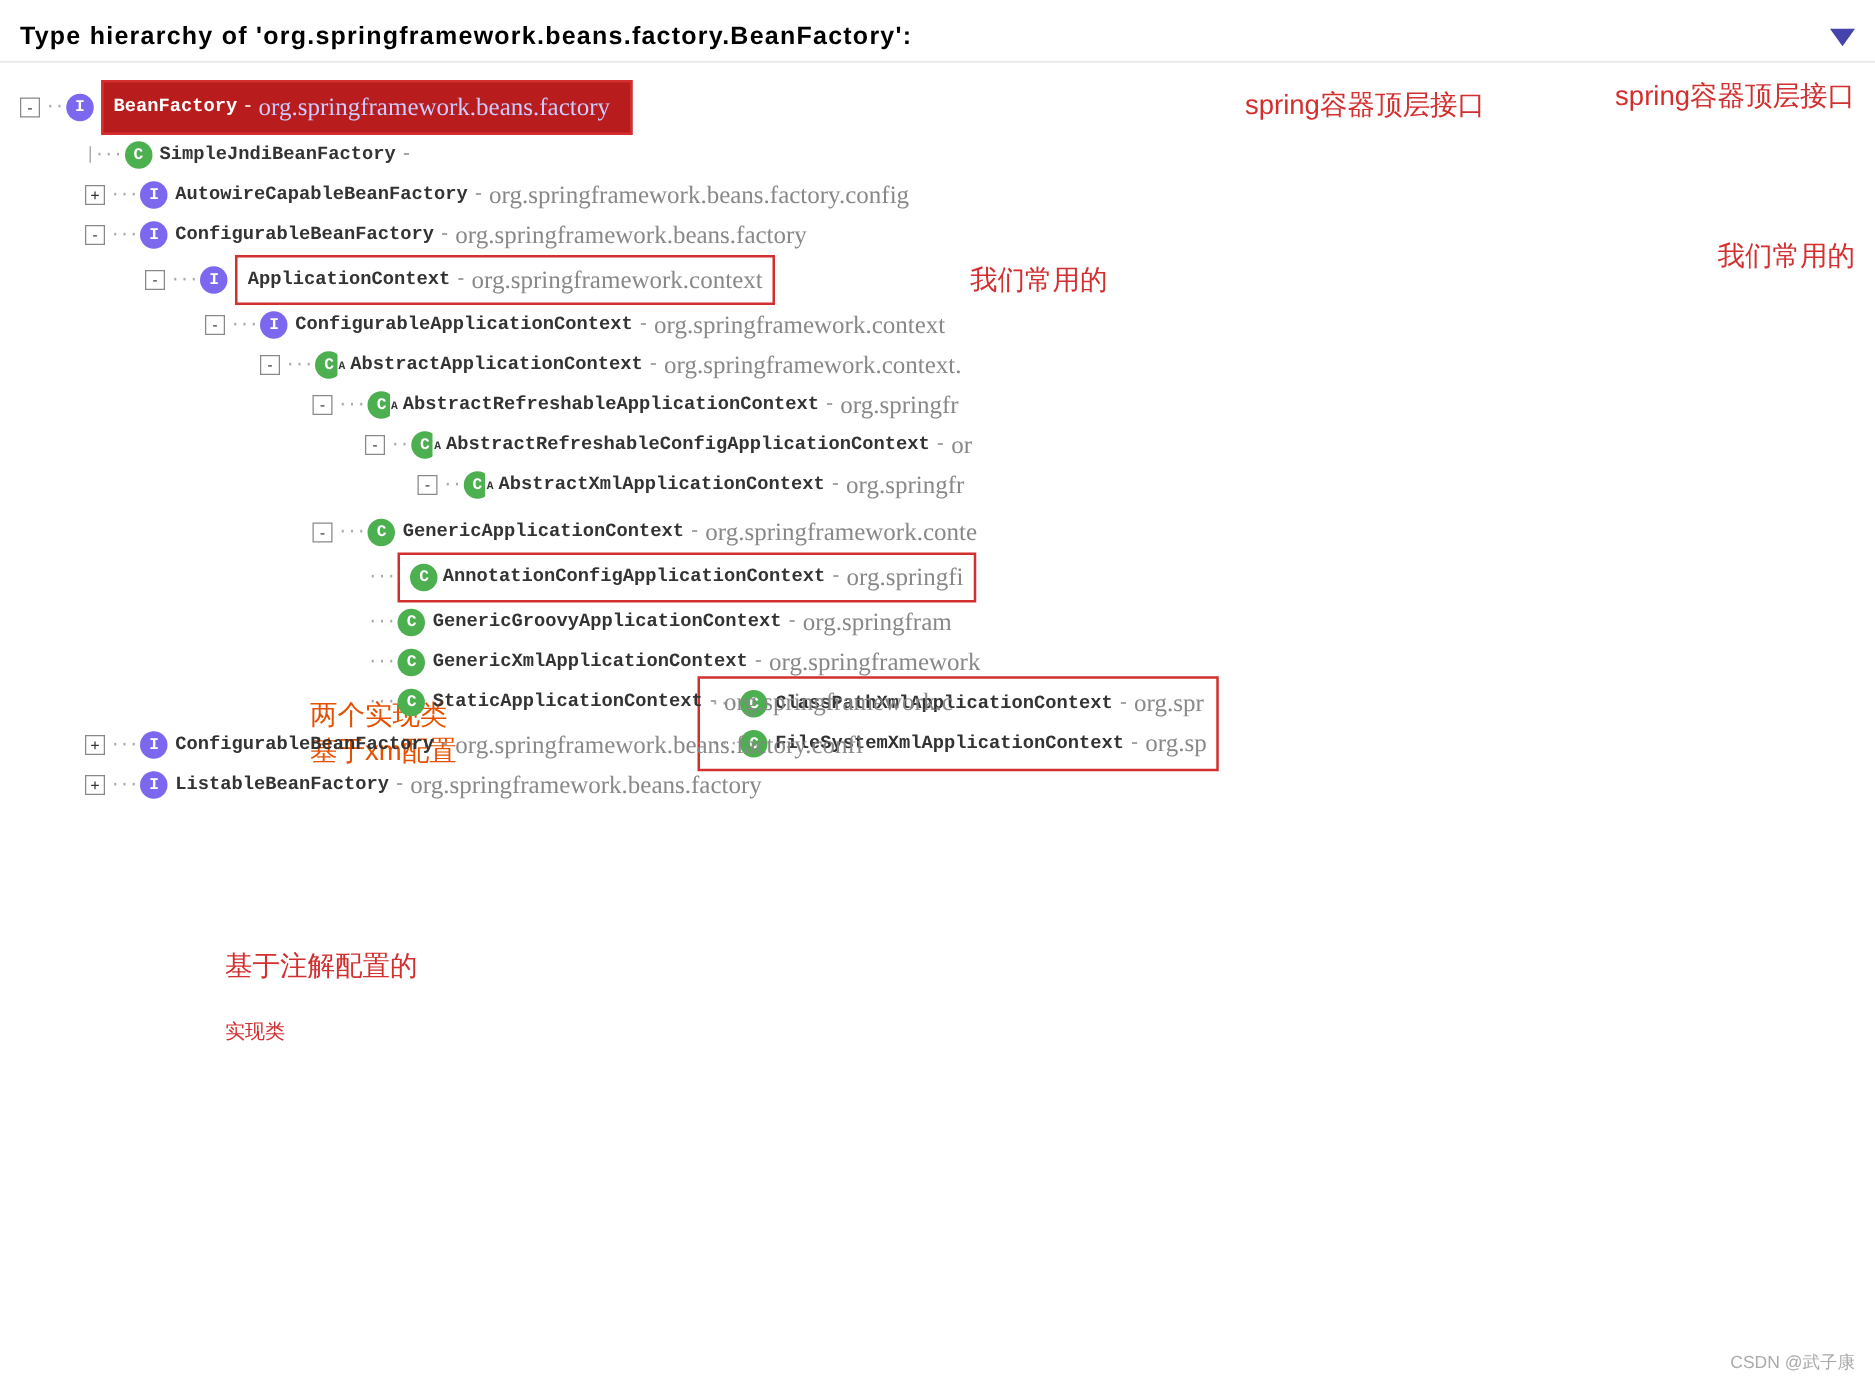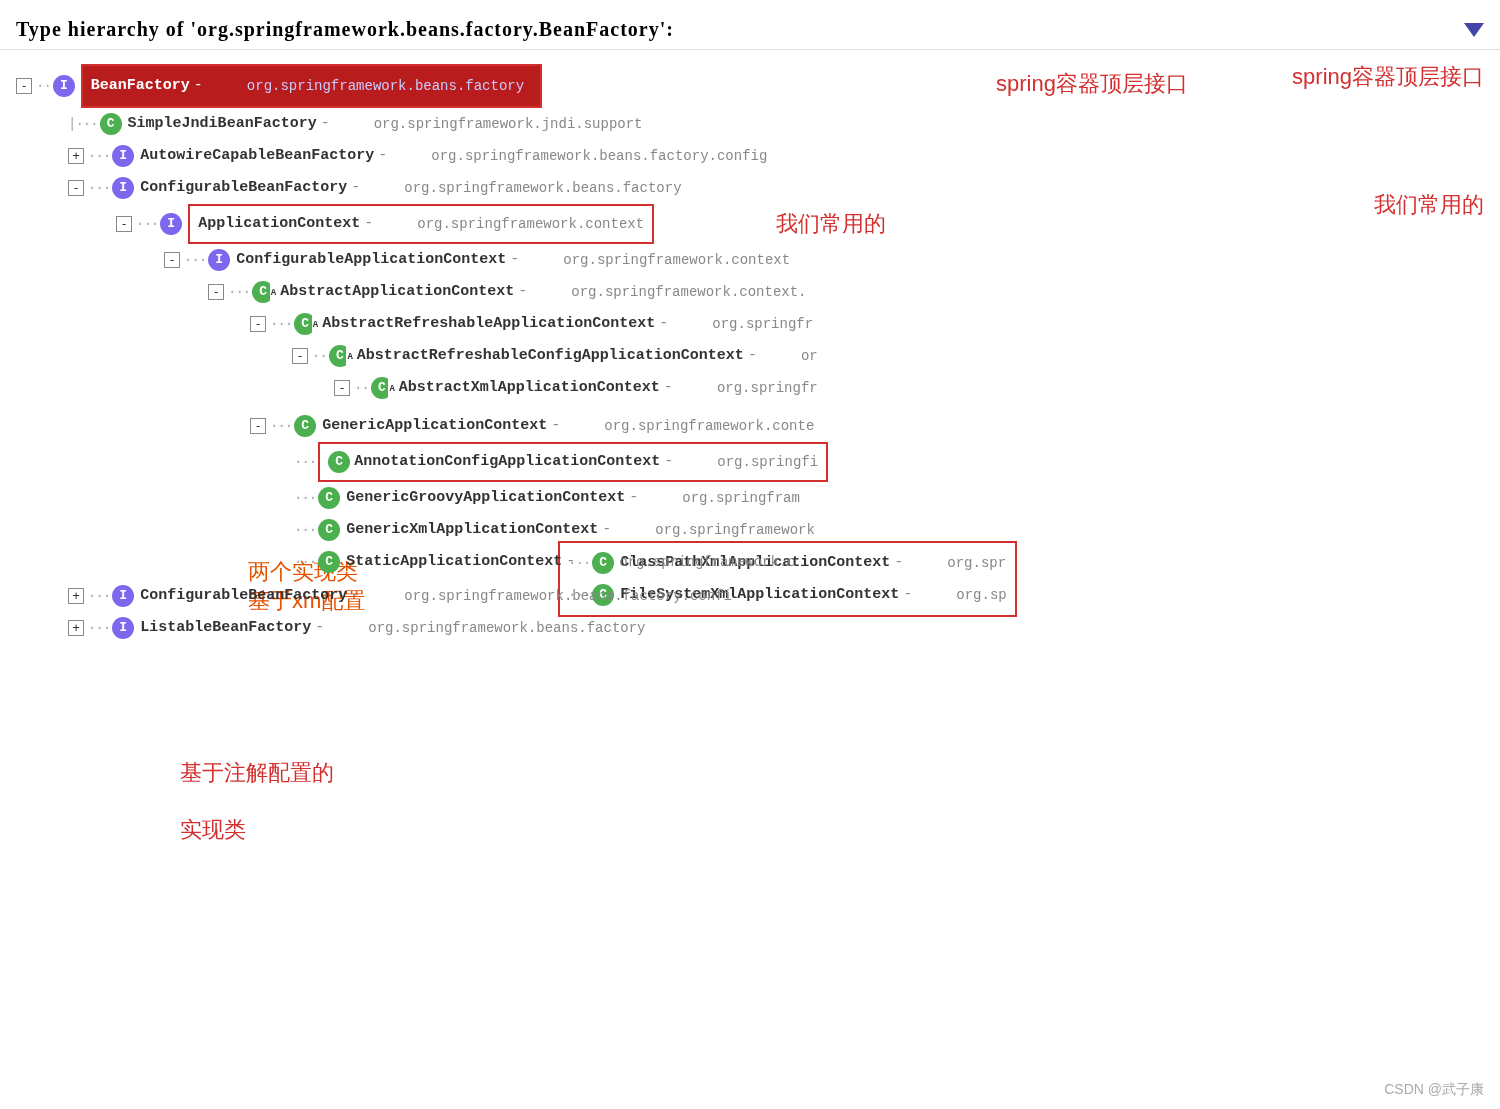--- a/index.html
+++ b/index.html
@@ -23,21 +23,21 @@
     .title-bar {
       display: flex;
       align-items: center;
       padding: 8px 16px 8px 16px;
       background: #ffffff;
       border-bottom: 1px solid #e0e0e0;
       margin-bottom: 8px;
     }
 
     .title-text {
-      font-family: Liberation Serif, serif;
+      font-family: Liberation Sans, sans-serif;
       font-size: 20px;
       font-weight: bold;
       color: #000000;
       letter-spacing: 1px;
     }
 
     .dropdown-icon {
       margin-left: auto;
       width: 0;
       height: 0;
@@ -129,25 +129,24 @@
       font-size: 15px;
       color: #333;
       white-space: nowrap;
     }
 
     .node-text-bold {
       font-weight: bold;
     }
 
     .package-text {
-      font-family: Liberation Mono, monospace;
-      font-size: 14px;
+      font-family: Liberation Serif, serif;
+      font-size: 20px;
       color: #888;
       white-space: nowrap;
-      margin-left: 40px;
     }
 
     .dash-sep {
       color: #888;
       margin: 0 4px;
       font-size: 15px;
     }
 
     
     .annotation-label {
@@ -202,21 +201,20 @@
       <span class="annotation-label annotation-red" style="left: 980px; top: 4px; position:absolute;">spring容器顶层接口</span>
     </div>
 
     <div class="tree-row indent-1" style="padding-left:52px;">
       <span class="dot-line">|···</span>
       <span class="icon-circle icon-class">
         <span style="font-size:13px;font-weight:bold;">C</span>
       </span>
       <span class="node-text node-text-bold">SimpleJndiBeanFactory</span>
       <span class="dash-sep"> - </span>
-      <span class="package-text">org.springframework.jndi.support</span>
     </div>
 
     <div class="tree-row indent-1" style="padding-left:52px;">
       <span class="expand-btn">+</span>
       <span class="dot-line">···</span>
       <span class="icon-circle icon-interface">
         <span style="font-size:13px;font-weight:bold;">I</span>
       </span>
       <span class="node-text node-text-bold">AutowireCapableBeanFactory</span>
       <span class="dash-sep"> - </span>
@@ -342,21 +340,21 @@
       <span class="icon-circle icon-class">
         <span style="font-size:13px;font-weight:bold;">C</span>
       </span>
       <span class="node-text node-text-bold">GenericApplicationContext</span>
       <span class="dash-sep"> - </span>
       <span class="package-text">org.springframework.conte</span>
     </div>
 
     <div style="position:absolute; left:180px; top:700px;">
       <div class="annotation-label annotation-red" style="position:relative; font-size:22px; line-height:1.4;">基于注解配置的</div>
-      <div class="annotation-label annotation-red" style="position:relative; font-size:22px; line-height:1.4; margin-top:26px;">实现类</div>
+      <div class="annotation-label annotation-red" style="position:relative; font-size:16px; line-height:1.4; margin-top:26px;">实现类</div>
     </div>
 
     <div class="tree-row" style="padding-left:278px;">
       <span class="dot-line">···</span>
       <span style="border:2px solid #d32f2f; display:inline-flex; align-items:center; padding:2px 8px;">
         <span class="icon-circle icon-class" style="margin-right:4px;">
           <span style="font-size:13px;font-weight:bold;">C</span>
         </span>
         <span class="node-text node-text-bold">AnnotationConfigApplicationContext</span>
         <span class="dash-sep"> - </span>

